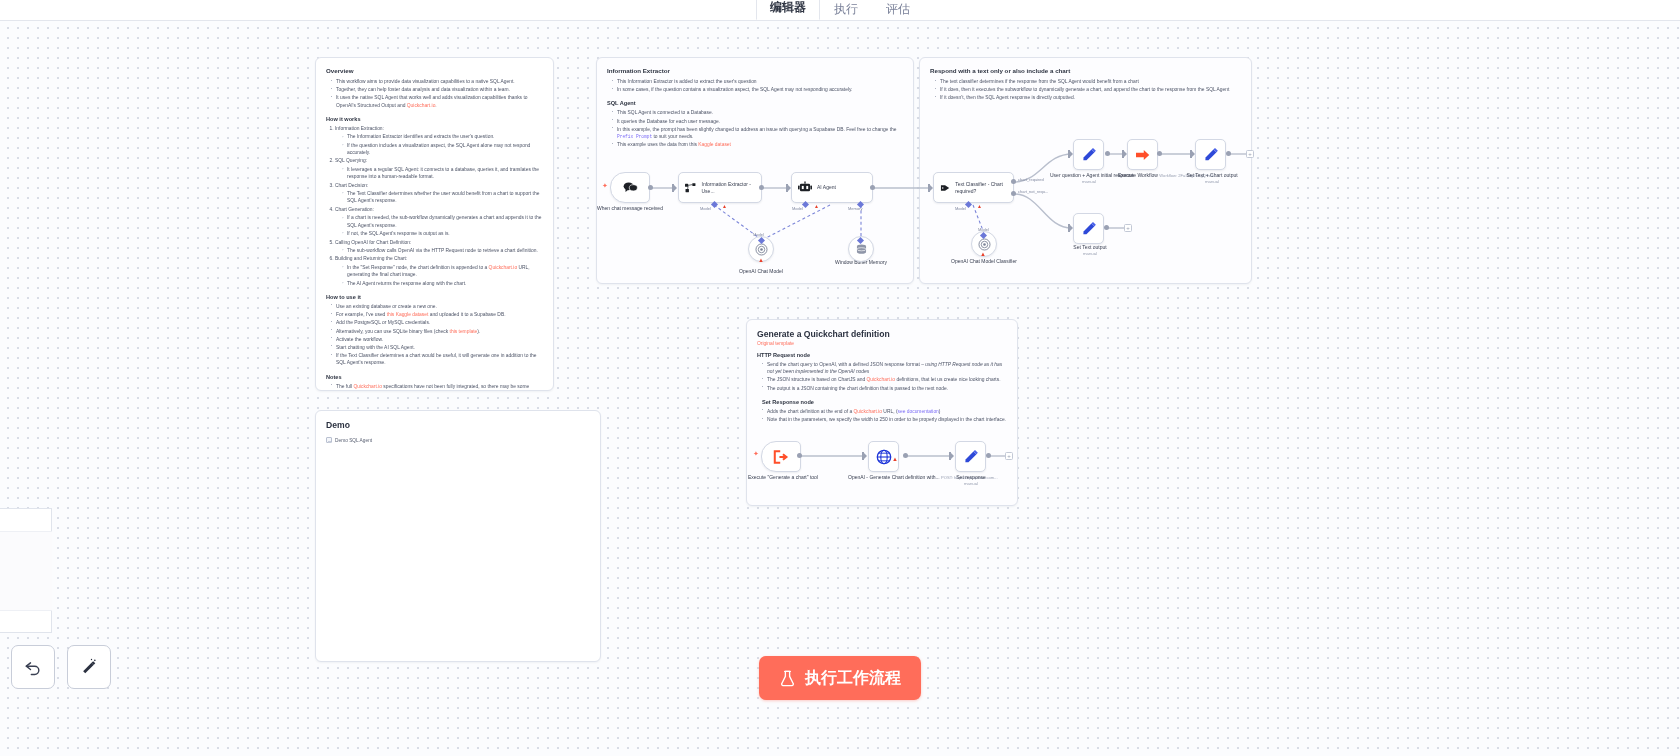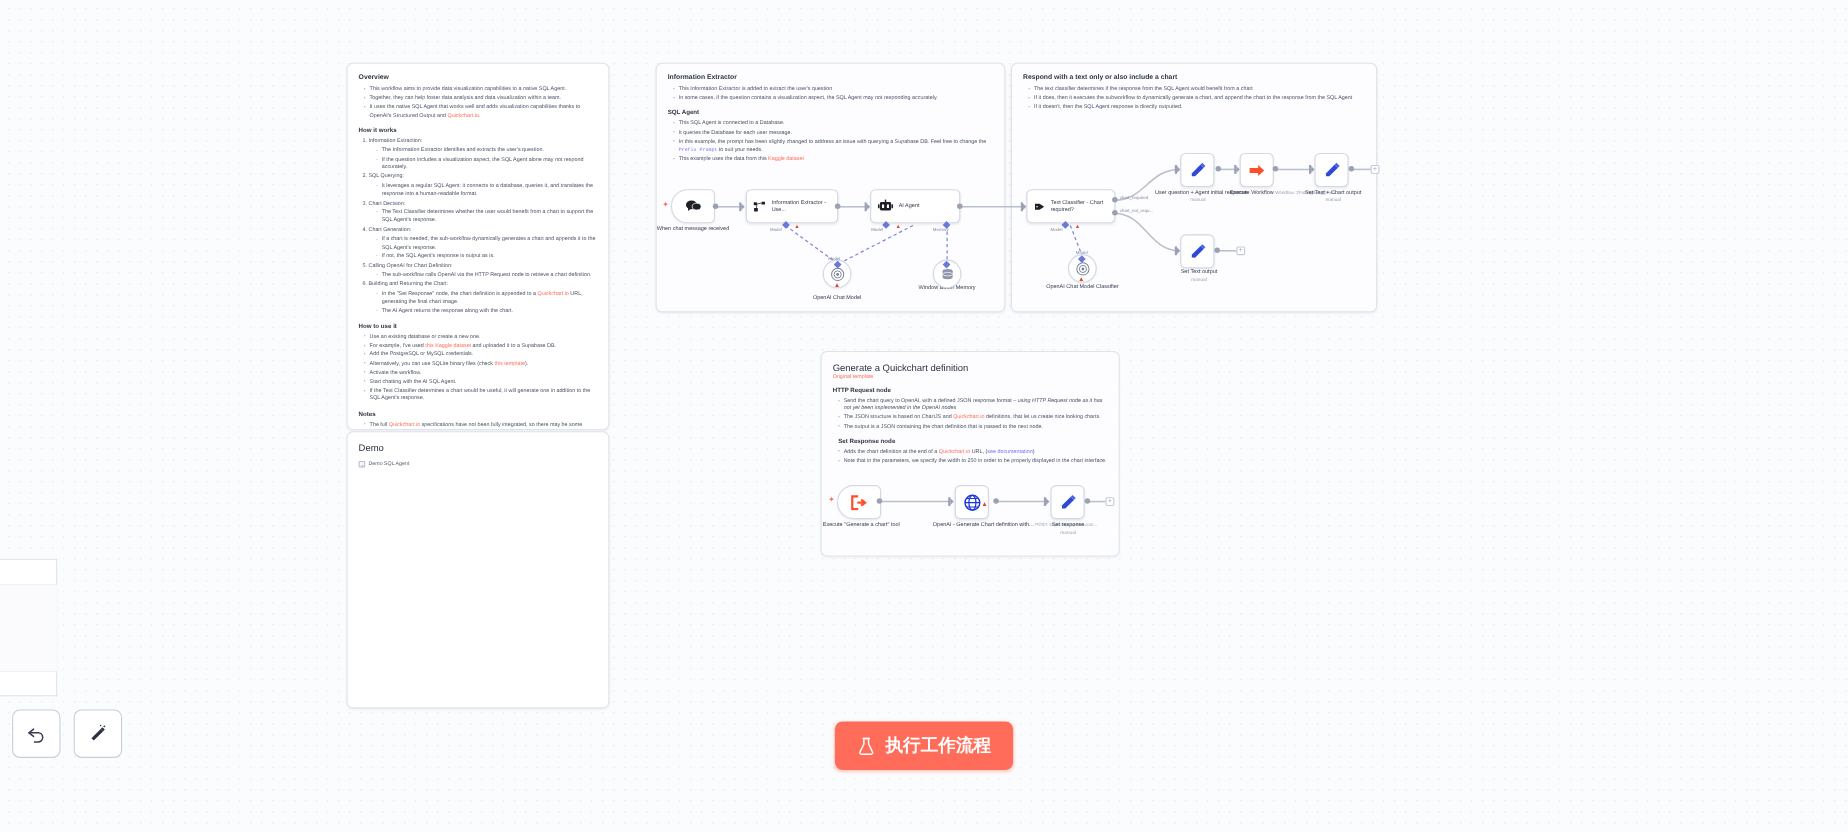--- a/index.html
+++ b/index.html
@@ -71,26 +71,26 @@
   .sticky ol { margin: 0 0 0 9px; }
   .sticky ol li { font-size: 4.9px; line-height: 7.4px; margin-bottom: 1px; }
   .sticky ul.sub { margin-left: 7px; margin-top: 1px; }
   .sticky ul.sub li:before { content: "◦"; font-size: 4.4px; top: -0.7px; }
   .lnk { color: #ff6d5a; }
   .lnk-b { color: #7b6cf6; }
   .ital { font-style: italic; }
   .mono { font-family: "Liberation Mono", monospace; color: #7b6cf6; font-size: 4.5px; }
 
   #note-overview { left: 315px; top: 57px; width: 239px; height: 334px; }
-  #note-demo     { left: 315px; top: 392px; width: 239px; height: 252px; }
+  #note-demo     { left: 315px; top: 410px; width: 286px; height: 252px; }
   #note-info     { left: 596px; top: 57px; width: 318px; height: 227px; background:#fdfdff; }
   #note-respond  { left: 919px; top: 57px; width: 333px; height: 227px; background:#fdfdff; }
   #note-quick    { left: 746px; top: 319px; width: 272px; height: 187px; background:#fdfdff; }
 
-  .note-title-lg { font-size: 8.6px; font-weight: 400; color: #2b3140; line-height: 12px; }
+  .note-title-lg { font-size: 8.6px; font-weight: 700; color: #2b3140; line-height: 12px; }
   .note-sub-lnk { font-size: 4.9px; color: #ff6d5a; margin: 1px 0 5px 0; }
 
   .demo-img-label {
     font-size: 4.8px; color: #5a6173; margin-top: 6px;
     display: flex; align-items: center; gap: 3px;
   }
   .broken-img {
     width: 6px; height: 6px; border: 1px solid #b9c0d0; border-radius: 1px;
     display: inline-block; position: relative; background: #f4f6fa;
   }
@@ -185,20 +185,27 @@
   .left-panel-inner{
     position:absolute; left:0; top:22px; width:52px; height:80px;
     background:#fbfbfd; border-top:1px solid #eef0f5; border-bottom:1px solid #eef0f5;
   }
 </style>
 </head>
 <body>
 
 <div id="canvas">
 
+  <div class="tabbar">
+    <div class="tabs">
+      <div class="tab active">编辑器</div>
+      <div class="tab">执行</div>
+      <div class="tab">评估</div>
+    </div>
+  </div>
 
   <div class="sticky" id="note-overview">
     <h3>Overview</h3>
     <ul>
       <li>This workflow aims to provide data visualization capabilities to a native SQL Agent.</li>
       <li>Together, they can help foster data analysis and data visualization within a team.</li>
       <li>It uses the native SQL Agent that works well and adds visualization capabilities thanks to OpenAI's Structured Output and <span class="lnk">Quickchart.io</span>.</li>
     </ul>
 
     <h4>How it works</h4>

